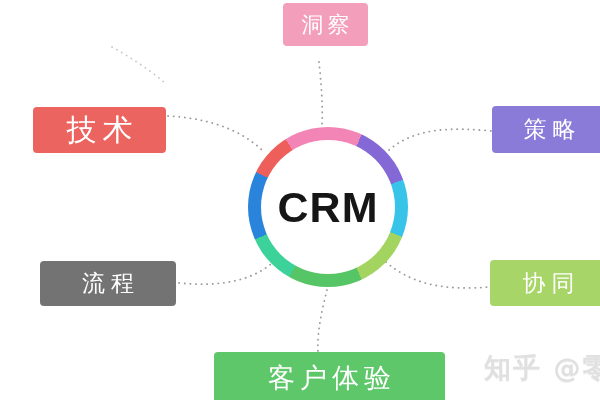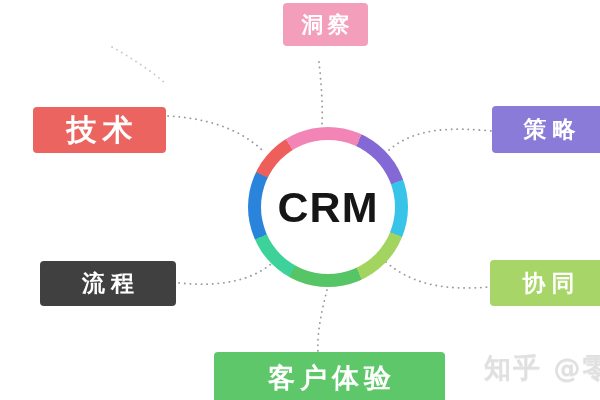--- a/index.html
+++ b/index.html
@@ -2,21 +2,21 @@
 <html><head>
 <meta charset="utf-8">
 <style>
   html,body{margin:0;padding:0;background:#fff;}
   #stage{
     position:relative;width:600px;height:400px;background:#ffffff;
     overflow:hidden;font-family:"DejaVu Sans","Liberation Sans",sans-serif;
   }
   .node{
     position:absolute;display:flex;align-items:center;justify-content:center;
-    color:#ffffff;font-weight:700;border-radius:4px;
+    color:#ffffff;font-weight:400;border-radius:4px;
     letter-spacing:6px;text-indent:6px;
   }
   #node-insight{left:283px;top:3px;width:85px;height:43px;font-size:22px;letter-spacing:4px;text-indent:4px;}
   #node-technology{left:33px;top:107px;width:133px;height:46px;font-size:30px;}
   #node-strategy{left:492px;top:106px;width:115px;height:47px;font-size:23px;}
   #node-process{left:40px;top:261px;width:136px;height:45px;font-size:23px;}
   #node-collaboration{left:490px;top:260px;width:117px;height:46px;font-size:23px;}
   #node-customer{left:214px;top:352px;width:231px;height:52px;font-size:27px;letter-spacing:5px;text-indent:5px;}
   #ring{
     position:absolute;left:248px;top:127px;width:160px;height:160px;border-radius:50%;
@@ -57,21 +57,21 @@
   <div id="ring" style="background: conic-gradient(rgb(242, 133, 181) 0deg, rgb(242, 133, 181) 25deg, rgb(132, 104, 214) 25deg, rgb(132, 104, 214) 70deg, rgb(56, 195, 232) 70deg, rgb(56, 195, 232) 112deg, rgb(162, 212, 95) 112deg, rgb(162, 212, 95) 155deg, rgb(86, 197, 102) 155deg, rgb(86, 197, 102) 209deg, rgb(62, 210, 155) 209deg, rgb(62, 210, 155) 246deg, rgb(43, 132, 219) 246deg, rgb(43, 132, 219) 296deg, rgb(238, 95, 92) 296deg, rgb(238, 95, 92) 328deg, rgb(242, 133, 181) 328deg, rgb(242, 133, 181) 360deg);">
     <span id="crm-label">CRM</span>
   </div>
 
   <div class="node" id="node-insight" style="background: rgb(243, 158, 187);">洞察</div>
 
   <div class="node" id="node-technology" style="background: rgb(236, 100, 96);">技术</div>
 
   <div class="node" id="node-strategy" style="background: rgb(138, 123, 216);">策略</div>
 
-  <div class="node" id="node-process" style="background: #404040;">流程</div>
+  <div class="node" id="node-process" style="background: #737373;">流程</div>
 
   <div class="node" id="node-collaboration" style="background: rgb(167, 213, 104);">协同</div>
 
   <div class="node" id="node-customer" style="background: rgb(94, 199, 106);">客户体验</div>
 
   <div id="watermark">知乎 @零</div>
 
 </div>
 
 </body></html>

